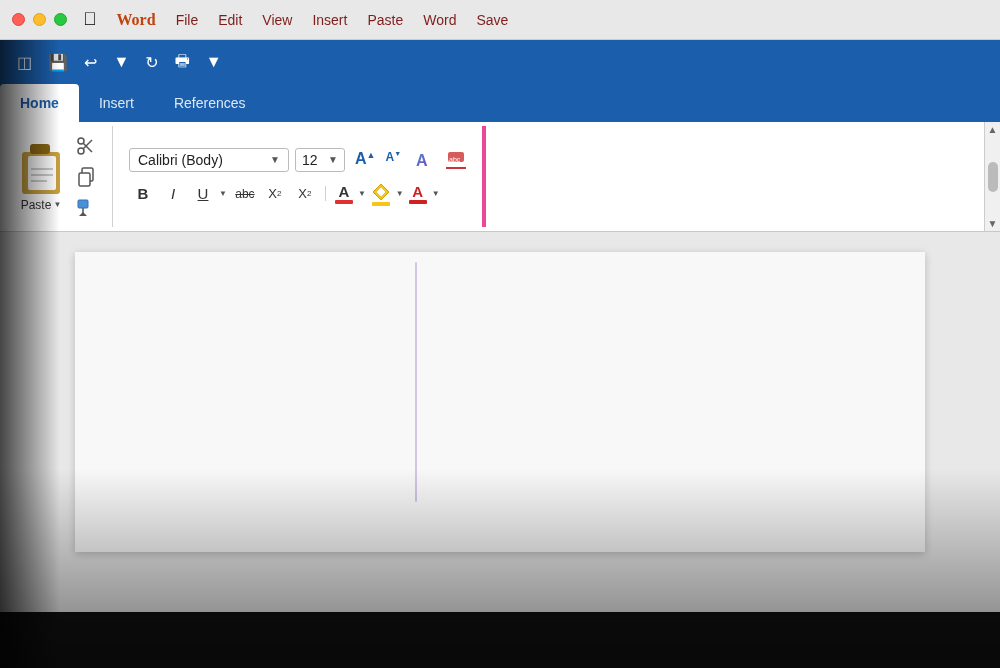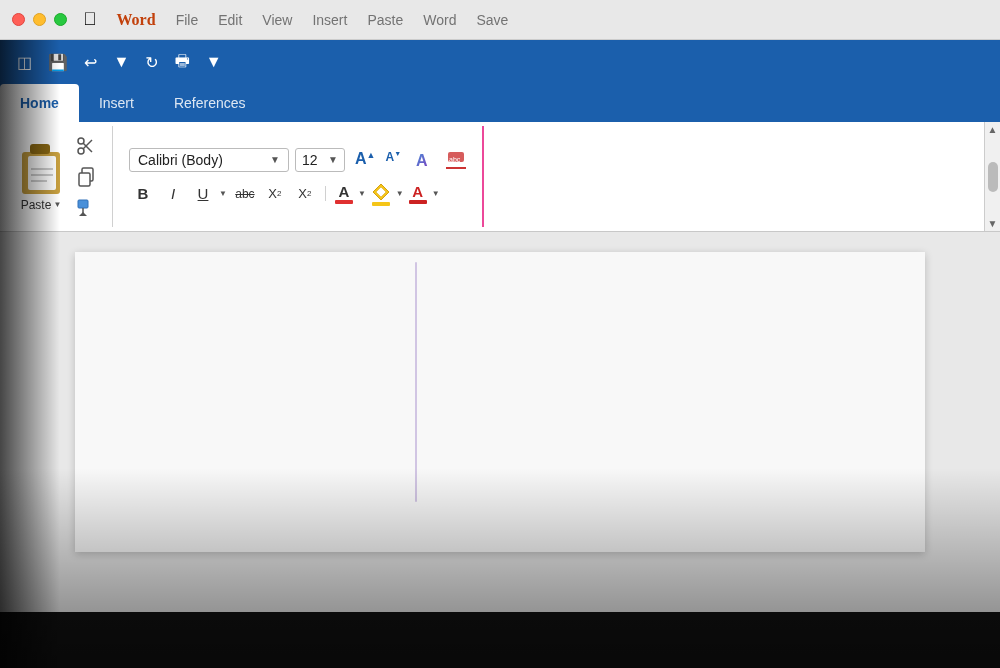--- a/index.html
+++ b/index.html
@@ -37,21 +37,21 @@
     }
 
     .traffic-light.close { background: #ff5f57; border: 1px solid #e0443e; }
     .traffic-light.minimize { background: #ffbd2e; border: 1px solid #dea123; }
     .traffic-light.maximize { background: #28c840; border: 1px solid #1aab29; }
 
     .mac-menu-item {
       font-size: 14px;
       font-weight: 500;
       padding: 2px 8px;
-      color: #737373;
+      color: #7f1d1d;
       cursor: pointer;
       border-radius: 4px;
     }
 
     .mac-menu-item.word-label {
       font-size: 18px;
       font-weight: 700;
       color: #c2410c;
       font-family: Liberation Serif, serif;
     }
@@ -397,21 +397,21 @@
           <div class="small-icon-btn" title="Format Painter">
             <svg width="20" height="20" viewBox="0 0 20 20">
               <rect x="2" y="2" width="10" height="8" rx="1" fill="#4a90d9" stroke="#3070b9" stroke-width="1"></rect>
               <line x1="7" y1="10" x2="7" y2="18" stroke="#555" stroke-width="1.5"></line>
               <polygon points="3,18 7,14 11,18" fill="#555"></polygon>
             </svg>
           </div>
         </div>
       </div>
 
-      <div style="display: flex; flex-direction: column; justify-content: center; gap: 8px; padding: 4px 12px; border-right: 2px solid #ec4899;">
+      <div style="display: flex; flex-direction: column; justify-content: center; gap: 8px; padding: 4px 12px; border-right: 4px solid #ec4899;">
 
         <div style="display: flex; align-items: center; gap: 6px;">
 
           <div class="font-dropdown">
             <span>Calibri (Body)</span>
             <span class="font-dropdown-arrow">▼</span>
           </div>
 
           <div class="size-dropdown">
             <span>12</span>

